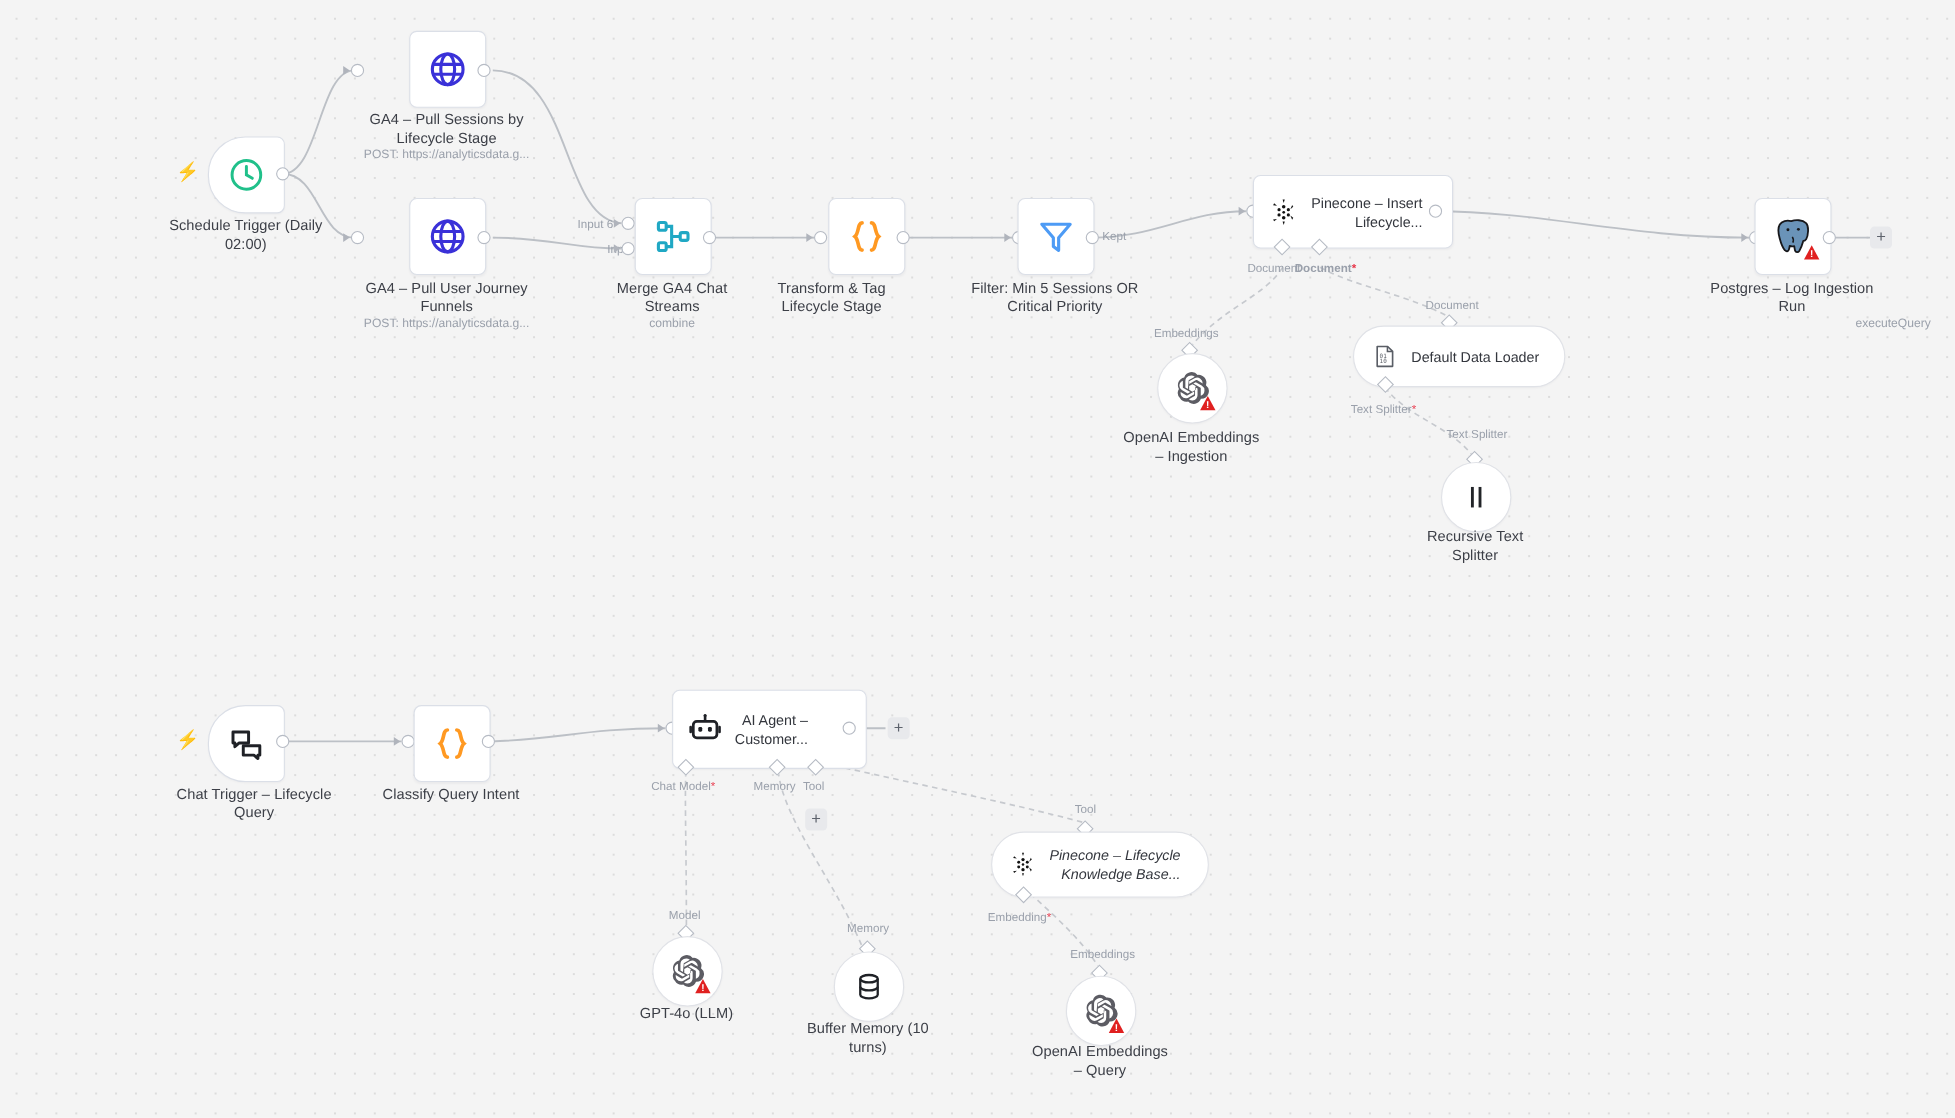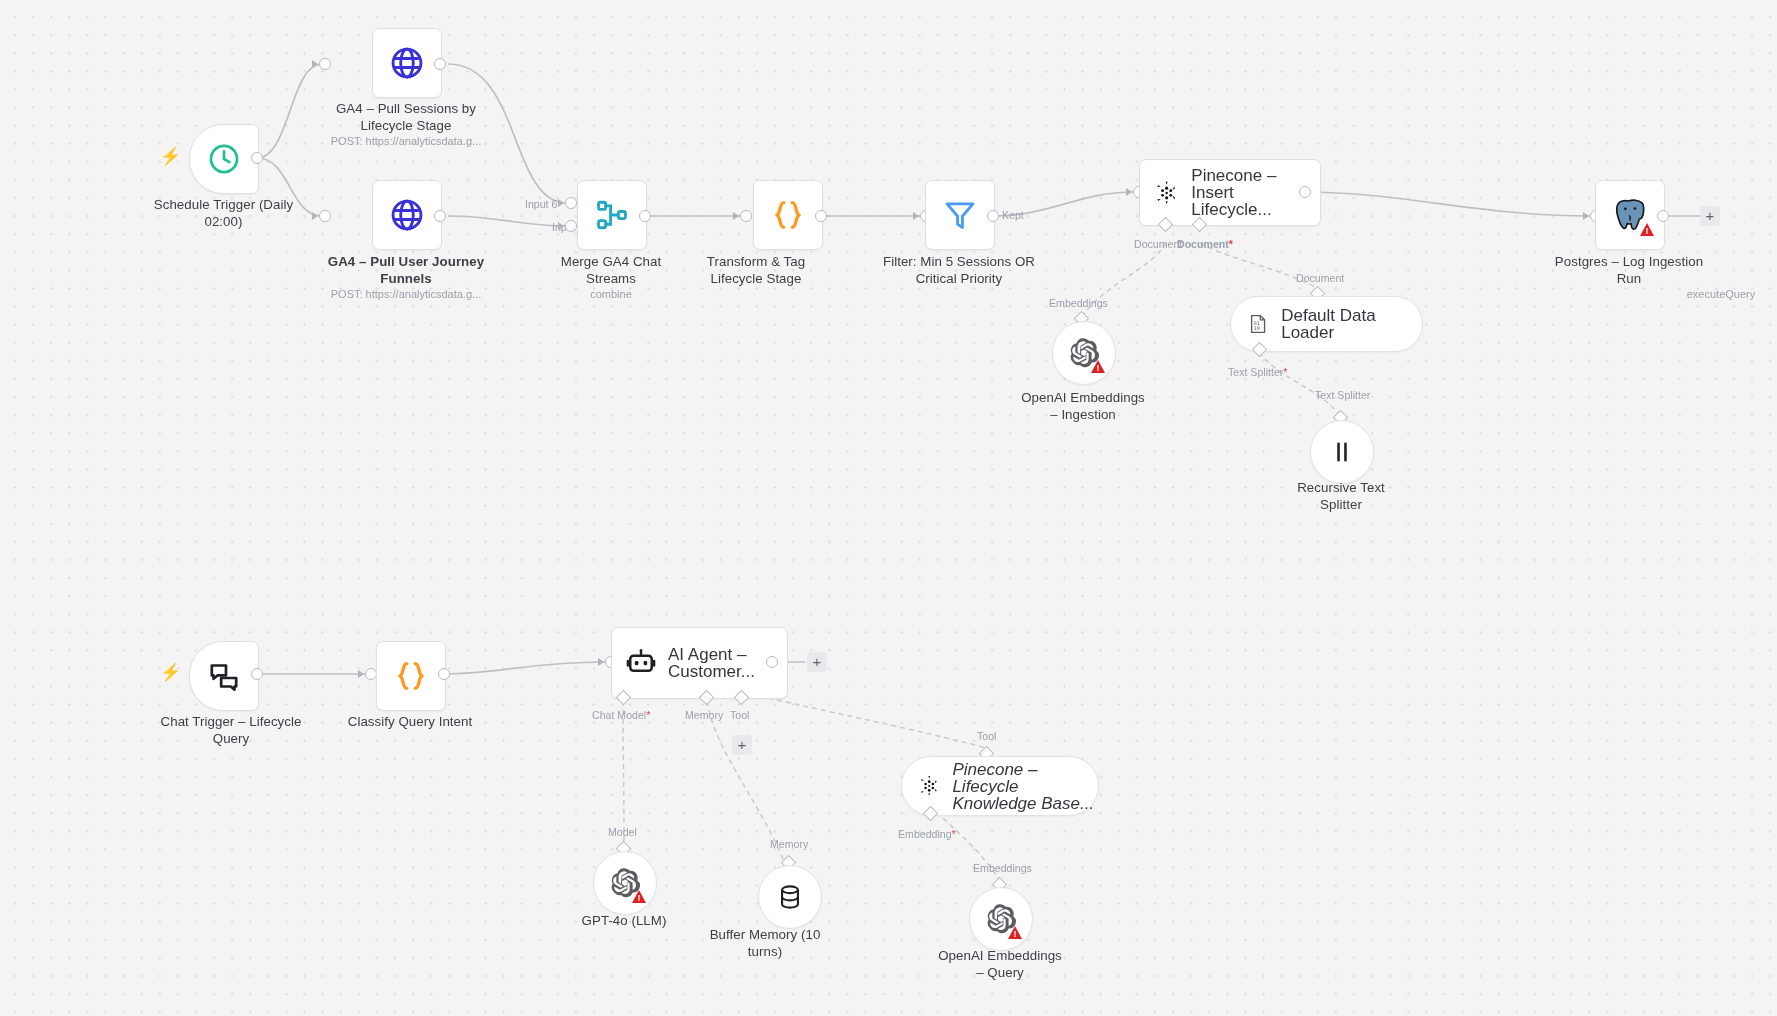--- a/index.html
+++ b/index.html
@@ -73,24 +73,25 @@
   .nsub {
     position: absolute;
     text-align: center;
     font-size: 11px;
     line-height: 13px;
     color: #9aa0ab;
     white-space: nowrap;
     overflow: hidden;
   }
   .inline-title {
-    font-size: 17px;
+    font-size: 13px;
     line-height: 17px;
     color: #33363d;
     white-space: pre-line;
+    text-align: right;
   }
 
   
   .port {
     position: absolute;
     width: 12px; height: 12px;
     border-radius: 50%;
     background: #fff;
     border: 1.6px solid #b6bbc4;
     box-sizing: border-box;
@@ -240,21 +241,21 @@
     <div class="arrowin" style="left:312px; top:211.5px;"></div>
     <div class="port" style="left:319px; top:210px;"></div>
     <div class="nbox" style="left:372px; top:180px; width:68px; height:68px;">
       <svg class="ic" width="36" height="36" viewBox="0 0 24 24">
         <circle cx="12" cy="12" r="9.3" fill="none" stroke="#3a31d8" stroke-width="1.9"></circle>
         <ellipse cx="12" cy="12" rx="4.2" ry="9.3" fill="none" stroke="#3a31d8" stroke-width="1.9"></ellipse>
         <path d="M2.9 9 H21.1 M2.9 15 H21.1" stroke="#3a31d8" stroke-width="1.9" fill="none"></path>
       </svg>
     </div>
     <div class="port" style="left:434px; top:210px;"></div>
-    <div class="nlabel" style="left:308px; top:254px; width:196px;font-weight:bold;">GA4 – Pull User Journey
+    <div class="nlabel" style="left:308px; top:254px; width:196px;">GA4 – Pull User Journey
 Funnels</div>
     <div class="nsub" style="left:308px; top:288px; width:196px;">POST: https://analyticsdata.g...</div>
   </div>
 
   <div class="node">
     <div class="porttag" style="left:525px; top:198px;">Input 6</div>
     <div class="arrowin" style="left:558px; top:198.5px;"></div>
     <div class="port" style="left:565px; top:197px;"></div>
     <div class="porttag" style="left:552px; top:221px;">Input 2</div>
     <div class="arrowin" style="left:558px; top:221.5px;"></div>
@@ -494,21 +495,21 @@
   <div class="node">
     <div class="porttag" style="left:770px; top:838px;">Memory</div>
     <div class="diamond" style="left:783px; top:857px;"></div>
     <div class="nbox circle" style="left:758px; top:865px; width:62px; height:62px;">
       <svg class="ic" width="28" height="28" viewBox="0 0 24 24">
         <ellipse cx="12" cy="5.8" rx="6.8" ry="2.9" fill="none" stroke="#1f2126" stroke-width="1.8"></ellipse>
         <path d="M5.2 5.8 V18.2 C5.2 19.8 8.3 21.1 12 21.1 C15.7 21.1 18.8 19.8 18.8 18.2 V5.8" fill="none" stroke="#1f2126" stroke-width="1.8"></path>
         <path d="M5.2 12 C5.2 13.6 8.3 14.9 12 14.9 C15.7 14.9 18.8 13.6 18.8 12" fill="none" stroke="#1f2126" stroke-width="1.8"></path>
       </svg>
     </div>
-    <div class="nlabel" style="left:672px; top:927px; width:186px;text-align:center;">Buffer Memory (10
+    <div class="nlabel" style="left:696px; top:927px; width:186px;text-align:center;">Buffer Memory (10
 turns)</div>
   </div>
 
   <div class="node">
     <div class="porttag" style="left:973px; top:862px;">Embeddings</div>
     <div class="diamond" style="left:994px; top:879px;"></div>
     <div class="nbox circle" style="left:969px; top:887px; width:62px; height:62px;">
       <svg class="ic" width="32" height="32" viewBox="0 0 24 24">
         <path d="M21.2 9.9 A5.2 5.2 0 0 0 15.6 2.9 A5.3 5.3 0 0 0 6.4 4.7 A5.2 5.2 0 0 0 2.8 12.4 A5.2 5.2 0 0 0 3.5 18.6 A5.3 5.3 0 0 0 9.1 21 A5.2 5.2 0 0 0 17.8 19.2 A5.2 5.2 0 0 0 21.2 9.9 Z M12.1 20.3 a3.9 3.9 0 0 1 -2.5 -0.9 l3.9 -2.2 a0.6 0.6 0 0 0 0.3 -0.6 V11.2 l1.7 1 v4.3 a3.9 3.9 0 0 1 -3.4 3.8 Z M4.5 17.2 a3.9 3.9 0 0 1 -0.5 -2.6 l3.9 2.3 a0.6 0.6 0 0 0 0.6 0 l4.7 -2.7 v1.9 l-4 2.3 a3.9 3.9 0 0 1 -4.7 -1.2 Z M3.5 8.6 A3.9 3.9 0 0 1 5.5 6.9 v4.4 a0.6 0.6 0 0 0 0.3 0.5 l4.7 2.7 l-1.7 1 l-4 -2.3 A3.9 3.9 0 0 1 3.5 8.6 Z M17.3 11.5 l-4.7 -2.7 l1.7 -1 l4 2.3 a3.9 3.9 0 0 1 -0.6 7 V12.1 a0.6 0.6 0 0 0 -0.4 -0.6 Z M19 8.7 l-3.9 -2.3 a0.6 0.6 0 0 0 -0.6 0 l-4.7 2.7 V7.2 l4 -2.3 A3.9 3.9 0 0 1 19 8.7 Z M8.9 12.5 L7.2 11.5 V7.2 a3.9 3.9 0 0 1 6.4 -3 L9.7 6.4 a0.6 0.6 0 0 0 -0.3 0.6 Z M9.8 10.5 L12 9.3 l2.2 1.2 v2.5 L12 14.3 l-2.2 -1.3 Z" fill="#5c5c63"></path>
       </svg>

